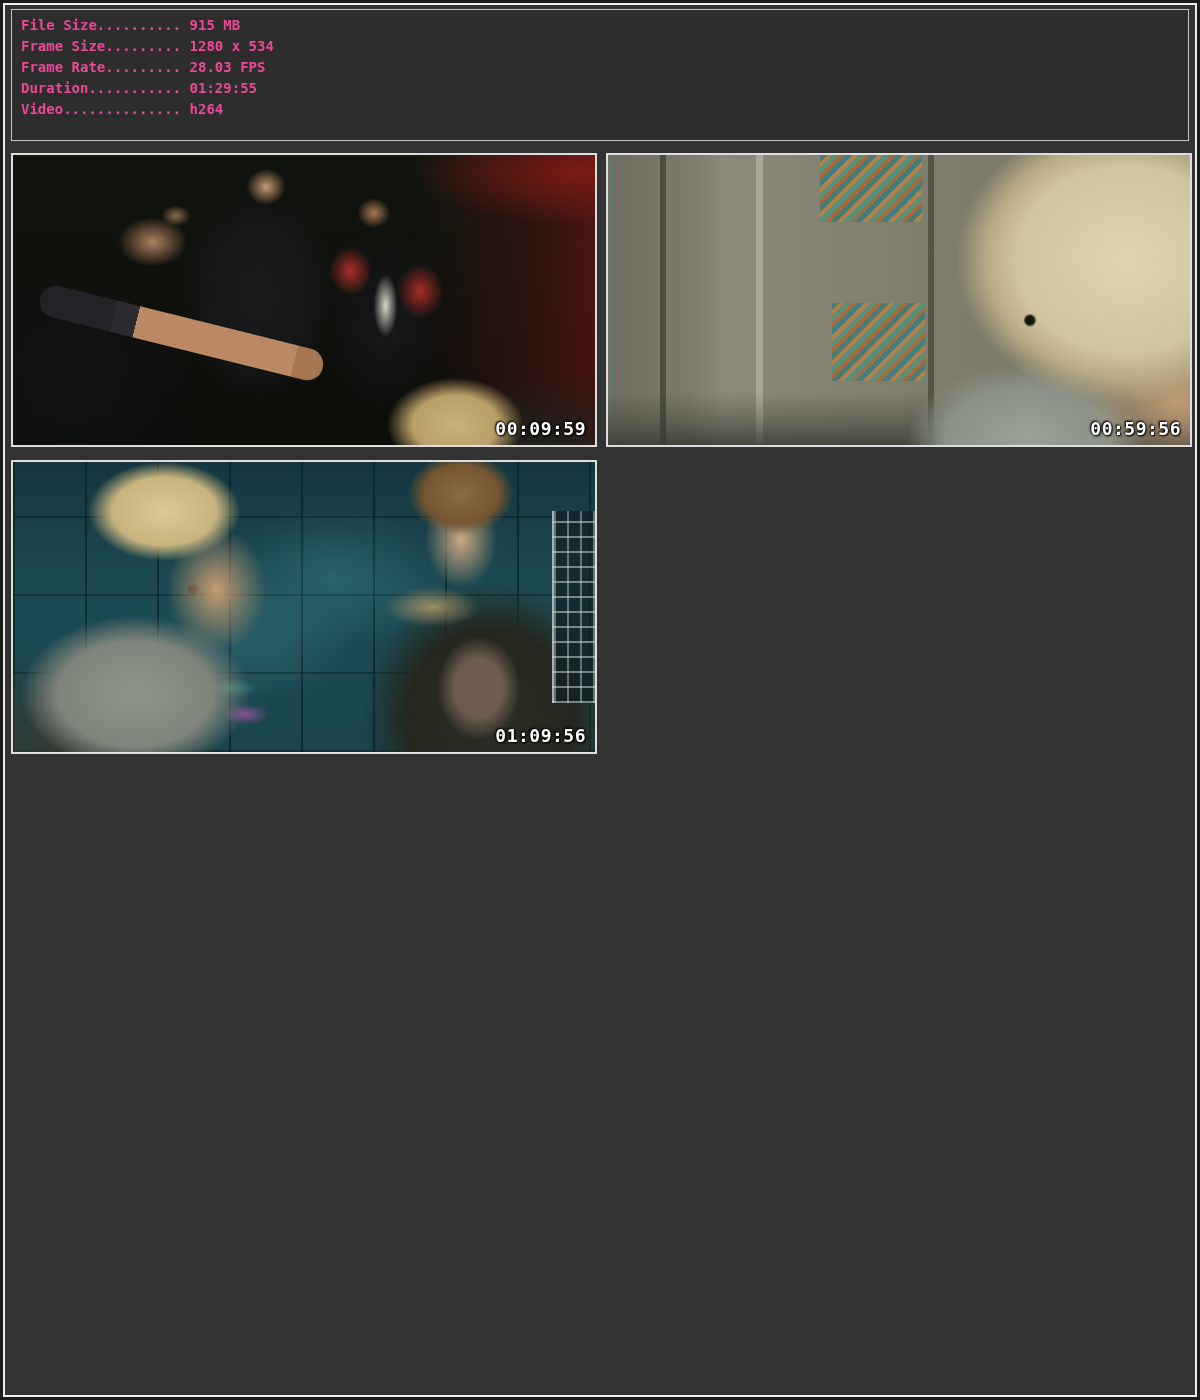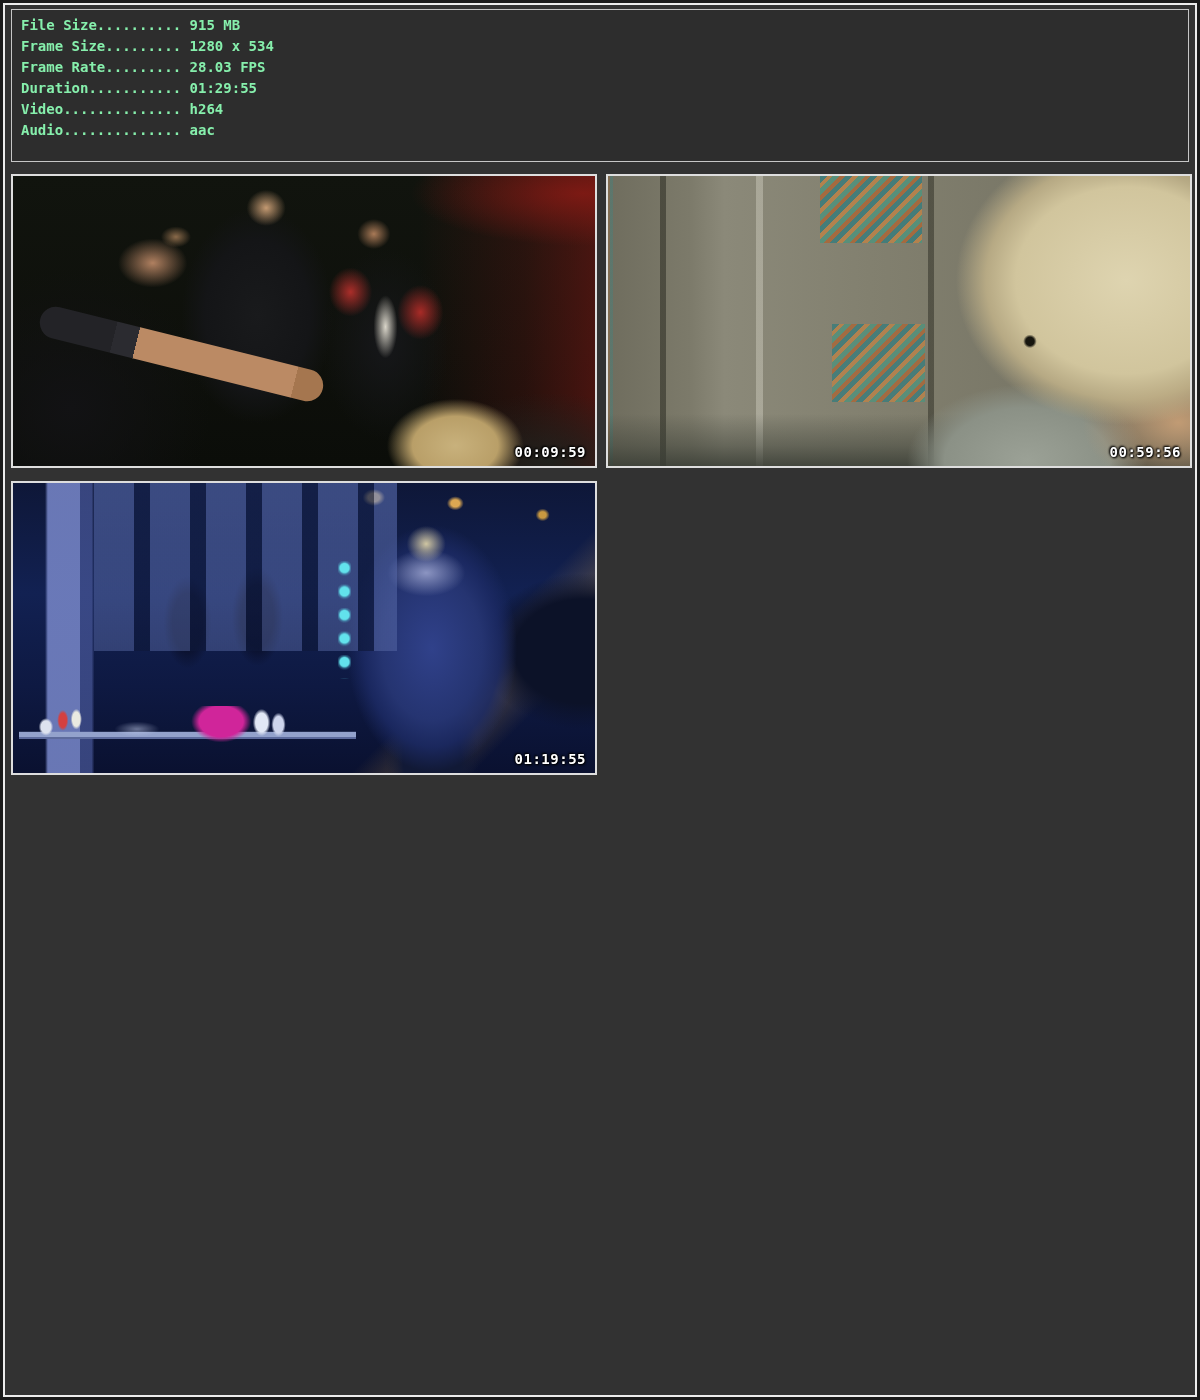--- a/index.html
+++ b/index.html
@@ -17,41 +17,41 @@
   }
   
   .info-box{
     margin:4px 6px 0 6px;
     border:1px solid #c6c6c6;
     background:#2d2d2d;
     padding:5px 8px 20px 9px;
   }
   .info-line{
     font-weight:bold;font-size:14px;line-height:21px;
-    color:#86efac;white-space:pre;
+    color:#ec4899;white-space:pre;
   }
   
   .grid{
     margin:12px 6px 0 6px;
     display:grid;
     grid-template-columns:586px 586px;
     grid-auto-rows:294px;
     gap:13px 9px;
   }
   figure.thumb{
     margin:0;position:relative;
     width:586px;height:294px;box-sizing:border-box;
     border:2px solid #dedede;
     background:#000;overflow:hidden;
   }
   .art{position:absolute;inset:0;}
   .art::before,.art::after{content:'';position:absolute;}
   .timecode{
     position:absolute;right:9px;bottom:6px;z-index:5;
-    font-weight:bold;font-size:14px;color:#ffffff;
+    font-weight:bold;font-size:18px;color:#ffffff;
     text-shadow:1px 1px 2px #000,-1px -1px 2px #000,0 0 3px #000;
     letter-spacing:0.5px;
   }
 
   
   .t1 .art{background:
     radial-gradient(95px 65px at 76% 93%, #c8b17c 0%, #b99f68 45%, rgba(150,125,80,0) 72%),
     radial-gradient(160px 90px at 92% 98%, #20211d 0%, rgba(32,33,29,0) 75%),
     radial-gradient(26px 24px at 43.5% 11%, #c49a72 0%, rgba(196,154,114,0) 75%),
     radial-gradient(22px 20px at 62% 20%, #a97a57 0%, rgba(169,122,87,0) 75%),
@@ -221,40 +221,38 @@
 <body>
 
 <div class="page">
 
   <div class="info-box">
     <div class="info-line">File Size.......... 915 MB</div>
     <div class="info-line">Frame Size......... 1280 x 534</div>
     <div class="info-line">Frame Rate......... 28.03 FPS</div>
     <div class="info-line">Duration........... 01:29:55</div>
     <div class="info-line">Video.............. h264</div>
-    <div class="info-line">Audio.............. aac</div>
   </div>
 
   <div class="grid">
 
     <figure class="thumb t1">
       <div class="art"></div>
       <span class="timecode">00:09:59</span>
     </figure>
 
 
 
 
 
     <figure class="thumb t6">
       <div class="art"></div>
       <span class="timecode">00:59:56</span>
     </figure>
 
-
-    <figure class="thumb t8">
+    <figure class="thumb t7">
       <div class="art"></div>
-      <div class="table"></div>
-      <span class="timecode">01:19:55</span>
+      <span class="timecode">01:09:56</span>
     </figure>
+
 
   </div>
 </div>
 
 </body></html>

